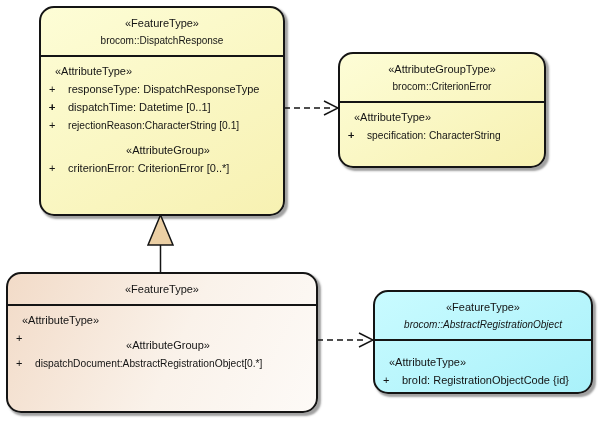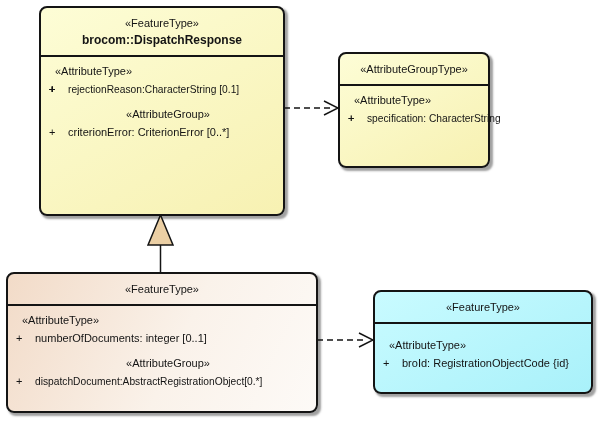--- a/index.html
+++ b/index.html
@@ -4,85 +4,87 @@
 <style>
   html,body{margin:0;padding:0;}
   body{
     width:604px;height:436px;position:relative;overflow:hidden;
     background:#ffffff;
     font-family:"Liberation Sans", sans-serif;
     color:#141414;
   }
   .box{
     position:absolute;box-sizing:border-box;
-    border:2px solid #141414;border-radius:8px;
+    border:2px solid #141414;border-radius:15px;
     box-shadow:2.5px 2.5px 2px rgba(110,110,110,.65);
   }
   .yellow{background:linear-gradient(150deg,#FDFDD6 0%,#F7F1B2 100%);}
   .peach{background:linear-gradient(115deg,#F2DBC8 0%,#FAF2EA 55%,#FDFAF7 100%);}
   .cyan{background:linear-gradient(150deg,#C9FBFF 0%,#A9F1FA 100%);}
   .hdr{text-align:center;padding:7px 4px 6px;}
   .hdr .st{font-size:11px;line-height:17px;}
-  .hdr .nm{font-size:12px;line-height:17px;font-weight:bold;}
+  .hdr .nm{font-size:10px;line-height:17px;font-weight:normal;}
   .hdr .nm.italic{font-style:italic;}
   .bd{border-top:2px solid #141414;padding:3px 2px 4px 0;}
   .bd.pad-extra{padding-top:10px;}
   .sec-label{font-size:11px;line-height:18px;margin:2px 0 0 14px;}
   .sec-label.gap{margin-top:7px;text-align:center;}
   .row{position:relative;font-size:11px;line-height:18px;padding-left:27px;white-space:nowrap;}
   .row .vis{position:absolute;left:8px;top:0;}
   .condensed{display:inline-block;transform:scaleX(0.93);transform-origin:left center;}
   .conn{position:absolute;}
 </style>
 </head>
 <body>
 
 <div class="box yellow" style="left:39px;top:6px;width:246px;height:210px;">
   <div class="hdr">
     <div class="st">«FeatureType»</div>
     <div class="nm">brocom::DispatchResponse</div>
   </div>
   <div class="bd">
     <div class="sec-label">«AttributeType»</div>
+    <div class="row"><span class="vis">+</span><span>responseType: DispatchResponseType</span></div>
     <div class="row"><span class="vis">+</span></div>
     <div class="row"><span class="vis">+</span></div>
-    <div class="row"><span class="vis">+</span></div>
-    <div class="row"><span class="vis">+</span></div>
+    <div class="row"><span class="vis">+</span><span>dispatchTime: Datetime [0..1]</span></div>
     <div class="row"><span class="vis">+</span><span class="condensed">rejectionReason:CharacterString [0.1]</span></div>
     <div class="sec-label gap">«AttributeGroup»</div>
     <div class="row"><span class="vis">+</span><span>criterionError: CriterionError [0..*]</span></div>
   </div>
 </div>
 
-<div class="box yellow" style="left:338px;top:52px;width:152px;height:116px;">
+<div class="box yellow" style="left:338px;top:52px;width:208px;height:116px;">
   <div class="hdr">
     <div class="st">«AttributeGroupType»</div>
+    <div class="nm">brocom::CriterionError</div>
   </div>
   <div class="bd">
     <div class="sec-label">«AttributeType»</div>
     <div class="row"><span class="vis">+</span></div>
     <div class="row"><span class="vis">+</span><span class="condensed">specification: CharacterString</span></div>
   </div>
 </div>
 
 <div class="box peach" style="left:6px;top:272px;width:312px;height:141px;">
   <div class="hdr">
     <div class="st">«FeatureType»</div>
   </div>
   <div class="bd">
     <div class="sec-label">«AttributeType»</div>
-    <div class="row"><span class="vis">+</span><span>numberOfDocuments: integer [0..1]</span></div>
+    <div class="row"><span class="vis">+</span></div>
     <div class="sec-label gap">«AttributeGroup»</div>
     <div class="row"><span class="vis">+</span><span class="condensed">dispatchDocument:AbstractRegistrationObject[0.*]</span></div>
   </div>
 </div>
 
 <div class="box cyan" style="left:373px;top:290px;width:220px;height:104px;">
   <div class="hdr">
     <div class="st">«FeatureType»</div>
+    <div class="nm italic">brocom::AbstractRegistrationObject</div>
   </div>
   <div class="bd pad-extra">
     <div class="sec-label">«AttributeType»</div>
     <div class="row"><span class="vis">+</span><span>broId: RegistrationObjectCode {id}</span></div>
   </div>
 </div>
 
 <svg class="conn" style="left:284px;top:97px;" width="56" height="22">
   <line x1="0" y1="11" x2="48" y2="11" stroke="#141414" stroke-width="1.4" stroke-dasharray="6 4"></line>
   <polyline points="40,4 54,11 40,18" fill="none" stroke="#141414" stroke-width="1.4"></polyline>

